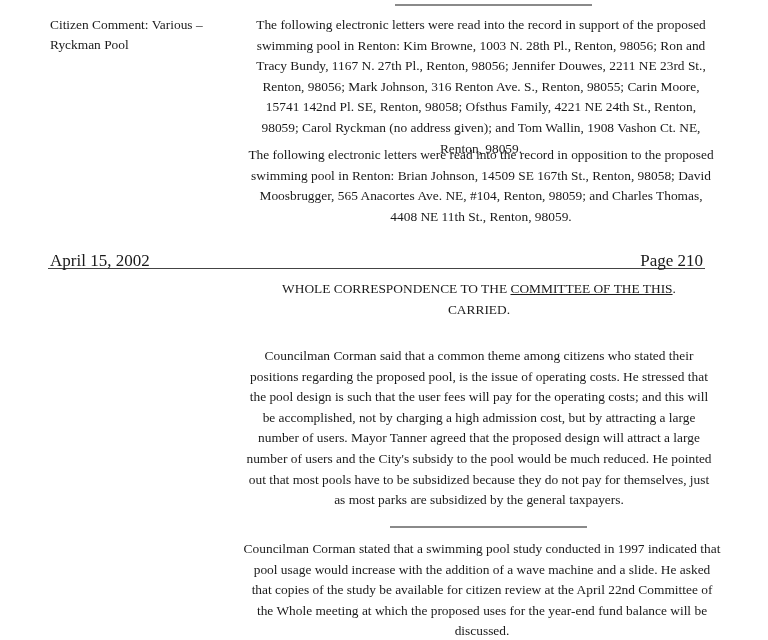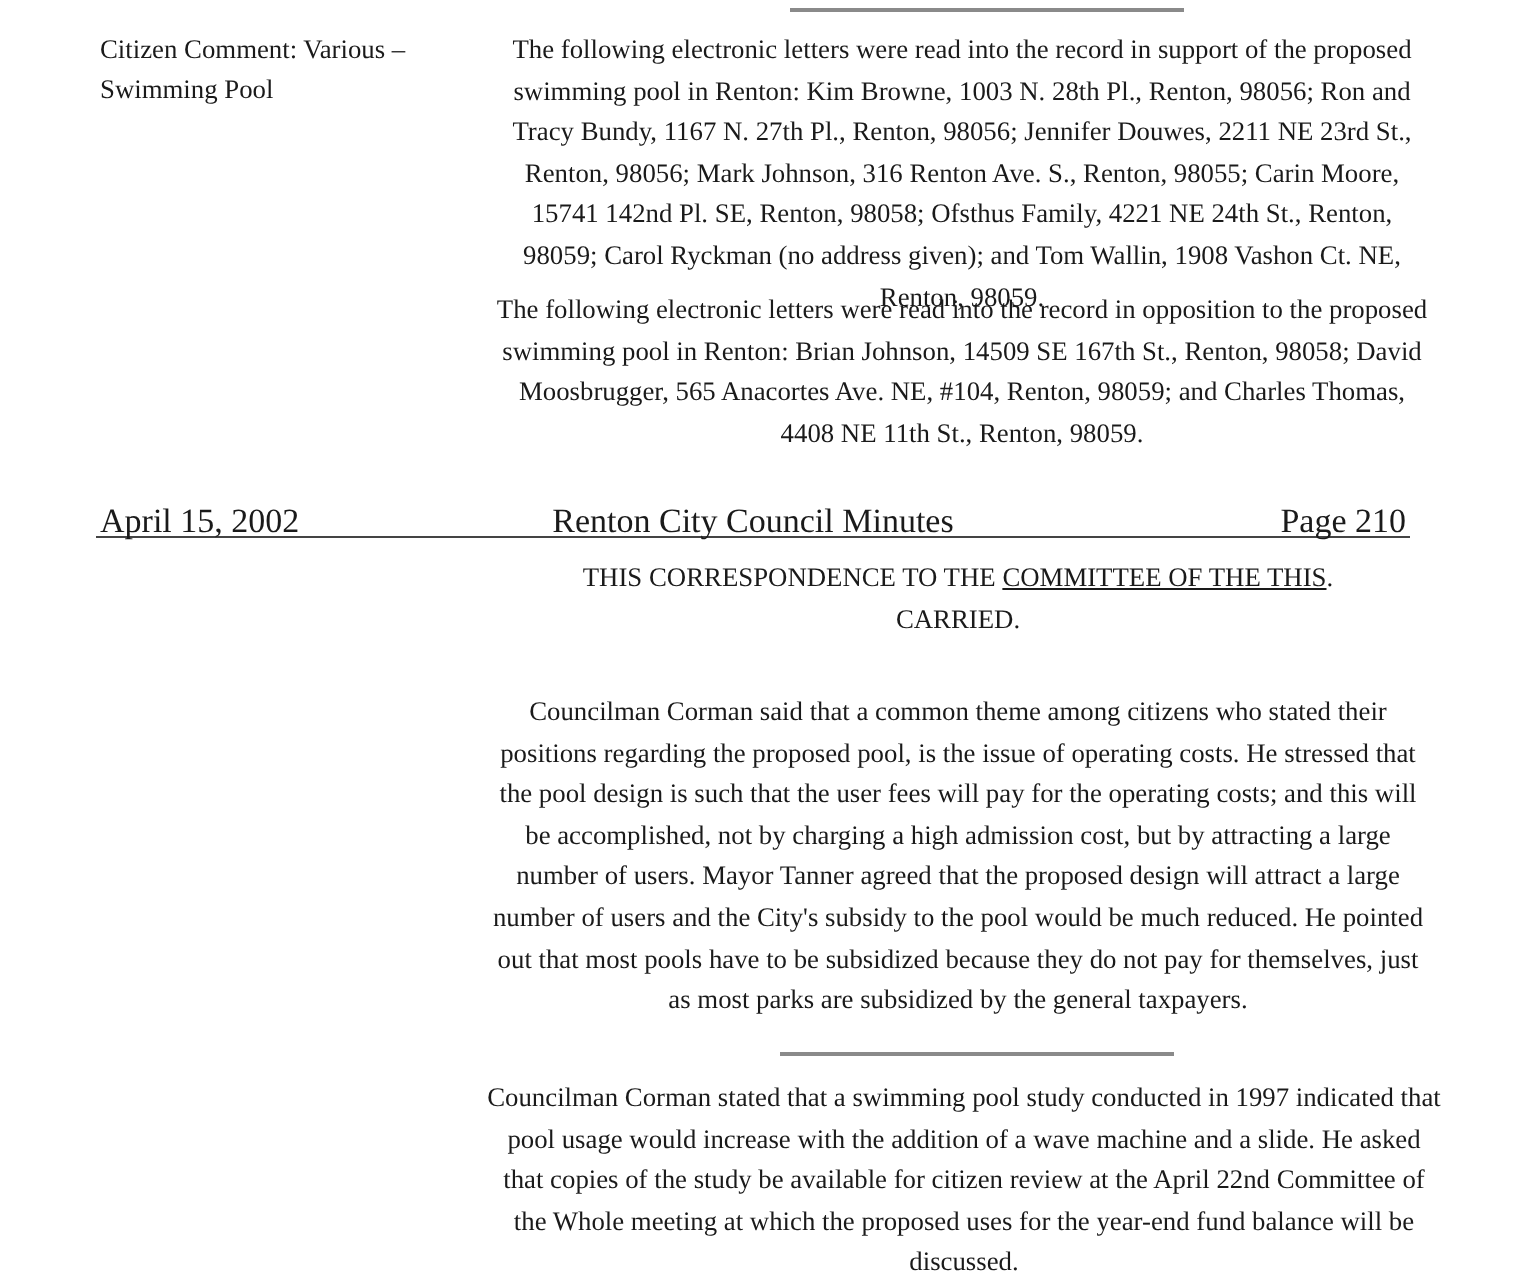--- a/index.html
+++ b/index.html
@@ -58,31 +58,30 @@
     #p-motion { top: 279px; left: 244px; }
     #p-motion .u { text-decoration: underline; }
     #p-corman1 { top: 328px; left: 244px; width: 470px; margin-top: 18px; }
     #p-corman2 { top: 539px; left: 242px; width: 480px; }
   </style>
 </head>
 <body>
 
 <div class="rule" id="rule-top"></div>
 
-<div class="side-label">Citizen Comment: Various – Swimming Pool</div>
+<div class="side-label">Citizen Comment: Various – Ryckman Pool</div>
 
 <p class="para" id="p-support">The following electronic letters were read into the record in support of the proposed swimming pool in Renton: Kim Browne, 1003 N. 28th Pl., Renton, 98056; Ron and Tracy Bundy, 1167 N. 27th Pl., Renton, 98056; Jennifer Douwes, 2211 NE 23rd St., Renton, 98056; Mark Johnson, 316 Renton Ave. S., Renton, 98055; Carin Moore, 15741 142nd Pl. SE, Renton, 98058; Ofsthus Family, 4221 NE 24th St., Renton, 98059; Carol Ryckman (no address given); and Tom Wallin, 1908 Vashon Ct. NE, Renton, 98059.</p>
 
 <p class="para" id="p-oppose">The following electronic letters were read into the record in opposition to the proposed swimming pool in Renton:  Brian Johnson, 14509 SE 167th St., Renton, 98058; David Moosbrugger, 565 Anacortes Ave. NE, #104, Renton, 98059; and Charles Thomas, 4408 NE 11th St., Renton, 98059.</p>
 
 <div class="page-header">
   <span class="hdr-left">April 15, 2002</span>
-  <span class="hdr-center">Renton City Council Minutes</span>
   <span class="hdr-right">Page 210</span>
 </div>
 
-<p class="para" id="p-motion"><span>THIS CORRESPONDENCE TO THE </span><span class="u">COMMITTEE OF THE THIS</span><span>.</span><br><span>CARRIED.</span></p>
+<p class="para" id="p-motion"><span>WHOLE CORRESPONDENCE TO THE </span><span class="u">COMMITTEE OF THE THIS</span><span>.</span><br><span>CARRIED.</span></p>
 
 <p class="para" id="p-corman1">Councilman Corman said that a common theme among citizens who stated their positions regarding the proposed pool, is the issue of operating costs.  He stressed that the pool design is such that the user fees will pay for the operating costs; and this will be accomplished, not by charging a high admission cost, but by attracting a large number of users.  Mayor Tanner agreed that the proposed design will attract a large number of users and the City's subsidy to the pool would be much reduced.  He pointed out that most pools have to be subsidized because they do not pay for themselves, just as most parks are subsidized by the general taxpayers.</p>
 
 <div class="rule" id="rule-mid"></div>
 
 <p class="para" id="p-corman2">Councilman Corman stated that a swimming pool study conducted in 1997 indicated that pool usage would increase with the addition of a wave machine and a slide.  He asked that copies of the study be available for citizen review at the April 22nd Committee of the Whole meeting at which the proposed uses for the year-end fund balance will be discussed.</p>
 
 </body></html>

